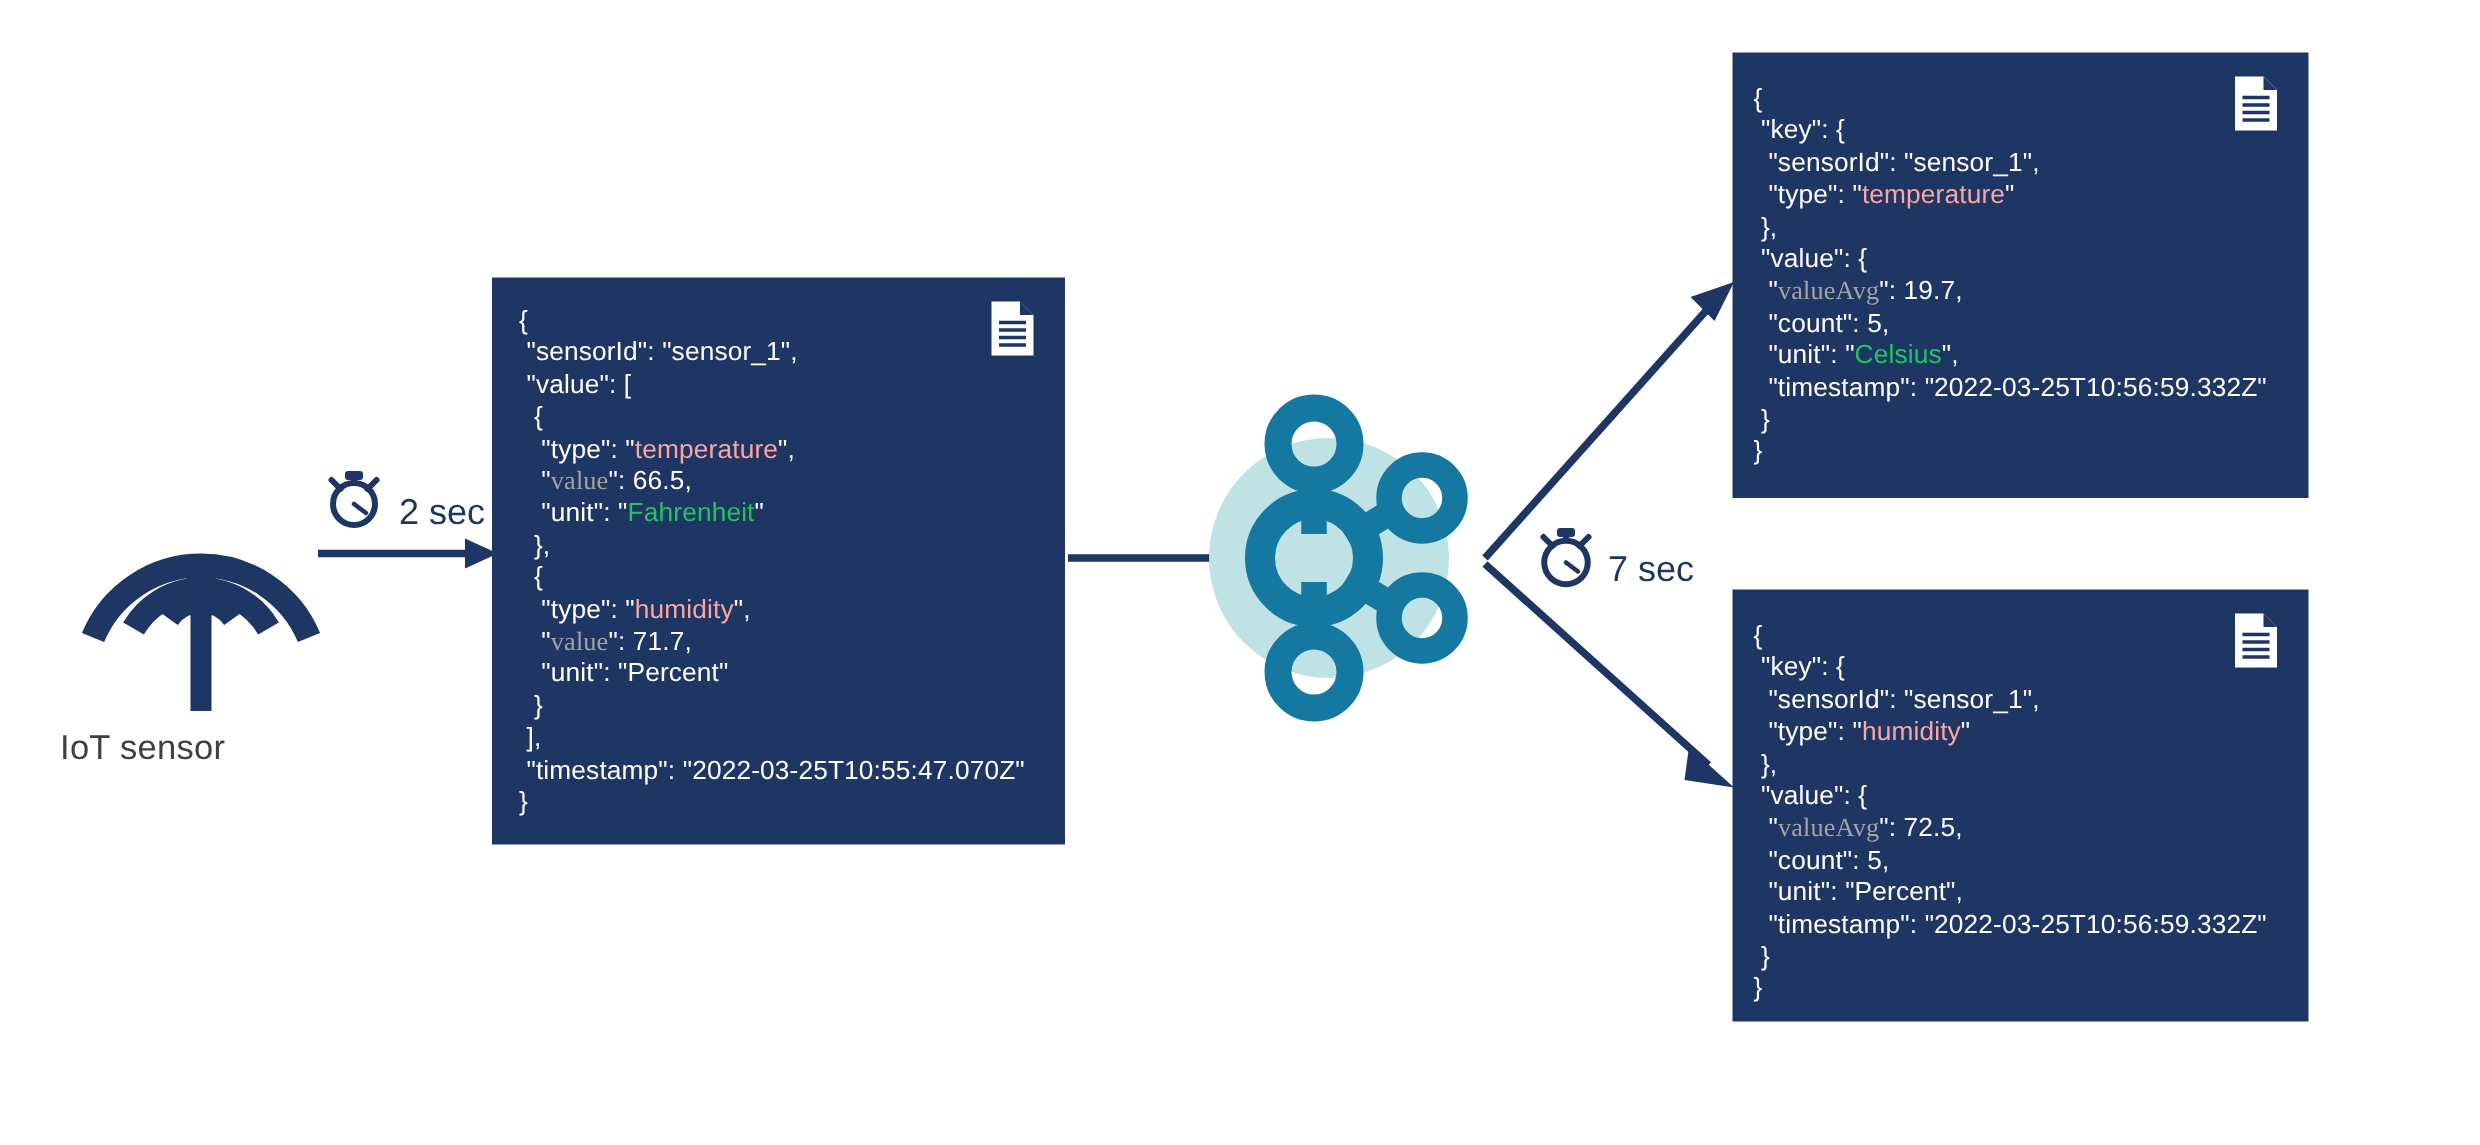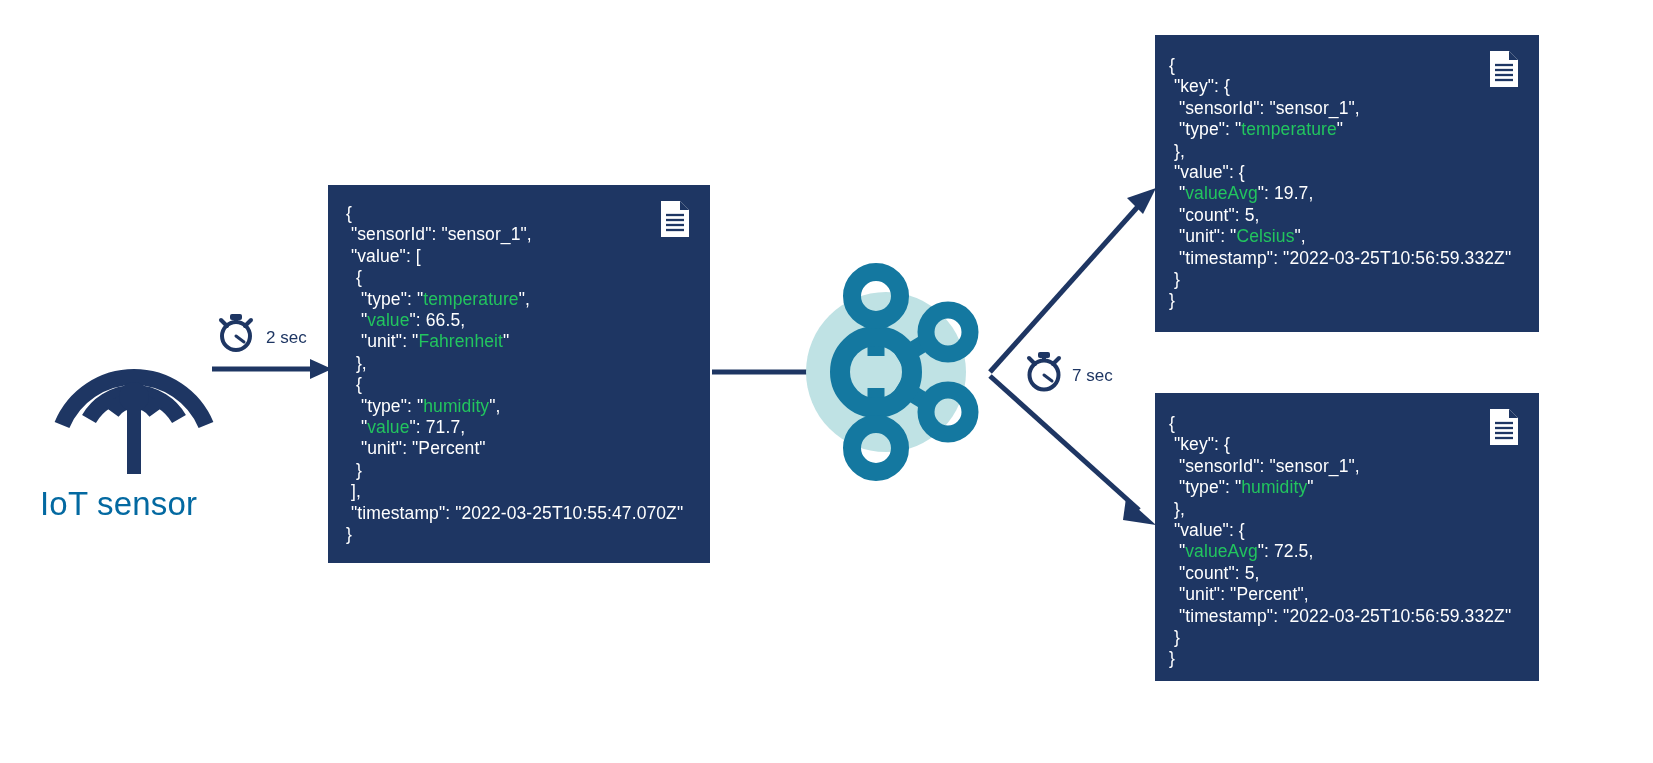--- a/index.html
+++ b/index.html
@@ -31,23 +31,23 @@
   }
   .json-body {
     position: absolute;
     white-space: pre;
     color: #ffffff;
     font-family: "Liberation Sans", sans-serif;
     font-size: 17.5px;
     line-height: 21.4px;
     letter-spacing: 0.1px;
   }
-  .tok-green { color: #22c55e; }
+  .tok-green { color: #fca5a5; }
   .tok-teal  { color: #22c55e; }
-  .tok-amber { color: #22c55e; }
+  .tok-amber { color: #a3a3a3; font-family: Liberation Serif, serif; }
   .tok-plain { color: #ffffff; }
 
   
   #card-sensor   { left: 328px; top: 185px;  width: 382px; height: 378px; }
   #card-sensor .json-body { left: 18px; top: 18px; }
 
   #card-temp     { left: 1155px; top: 35px;  width: 384px; height: 297px; }
   #card-temp .json-body { left: 14px; top: 20px; }
 
   #card-humidity { left: 1155px; top: 393px; width: 384px; height: 288px; }
@@ -60,22 +60,22 @@
     top: 288px;
     width: 230px;
     height: 260px;
   }
   #iot-icon { position: absolute; left: 8px; top: 0; width: 172px; height: 186px; }
   #iot-label {
     position: absolute;
     left: 0px;
     top: 197px;
     width: 240px;
-    color: #0369a1;
-    font-size: 33px;
+    color: #404040;
+    font-size: 23px;
     letter-spacing: 0.2px;
     white-space: nowrap;
   }
 
   
   #kafka-icon {
     position: absolute;
     left: 786px;
     top: 256px;
     width: 200px;
@@ -84,21 +84,21 @@
 
   
   .arrow-svg { position: absolute; overflow: visible; }
   #arrow-a  { left: 212px; top: 352px;  width: 120px; height: 34px; }
   #arrow-b  { left: 712px; top: 358px;  width: 120px; height: 28px; }
   #arrow-fan{ left: 984px; top: 180px;  width: 180px; height: 360px; }
 
   .timer-label {
     position: absolute;
     color: #1e3663;
-    font-size: 17px;
+    font-size: 24px;
     white-space: nowrap;
   }
   #timer2-icon  { position: absolute; left: 214px;  top: 310px; width: 44px; height: 44px; }
   #timer2-label { left: 266px; top: 328px; }
   #timer10-icon { position: absolute; left: 1021px; top: 348px; width: 46px; height: 46px; }
   #timer10-label{ left: 1072px; top: 366px; }
 </style>
 </head>
 <body>
 

